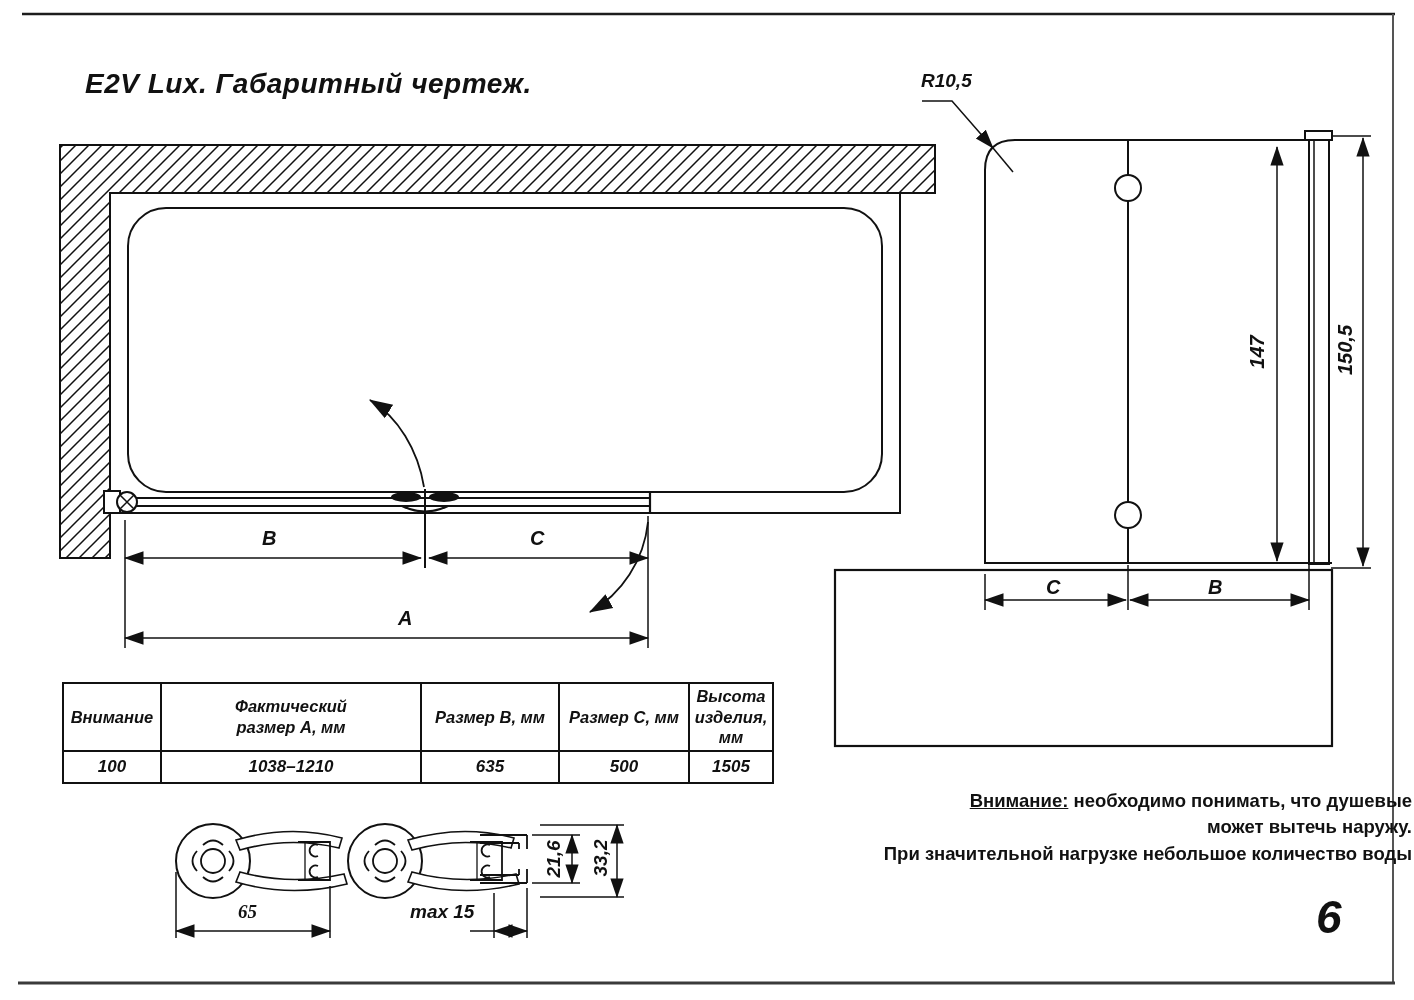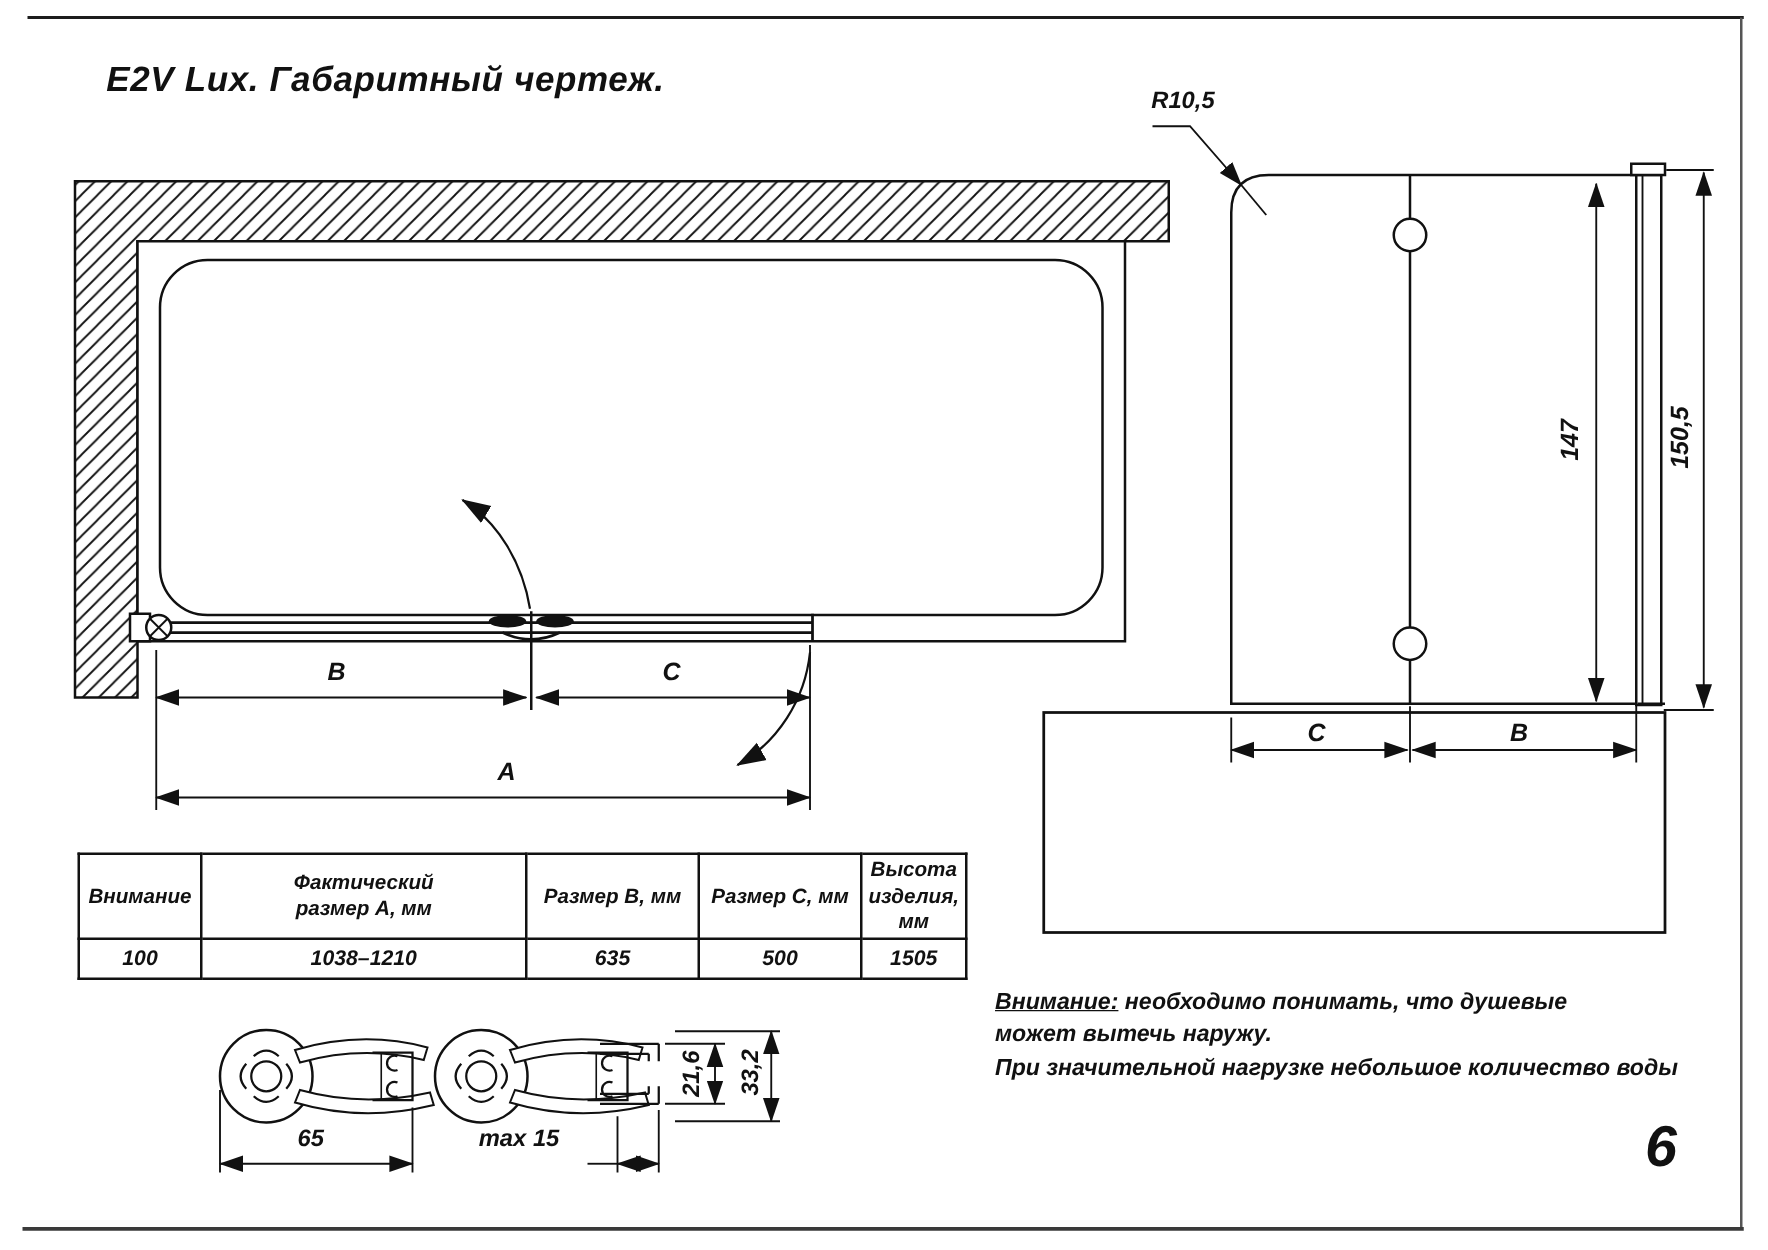--- a/index.html
+++ b/index.html
@@ -18,22 +18,22 @@
     position:absolute;left:62px;top:682px;width:710px;
     border-collapse:collapse;table-layout:fixed;
   }
   table.spec th,table.spec td{
     border:2px solid #111;text-align:center;vertical-align:middle;
     font-style:italic;font-weight:600;padding:2px 3px;white-space:pre-line;
   }
   table.spec th{font-size:16.5px;height:52px;line-height:1.25;}
   table.spec td{font-size:17px;height:26px;}
   .warning{
-    position:absolute;left:796px;top:788px;width:560px;
-    font-size:18.5px;font-style:italic;font-weight:600;line-height:1.42;
+    position:absolute;left:852px;top:788px;width:560px;
+    font-size:18.5px;font-weight:600;line-height:1.42;text-align:right;
   }
   .warning .wlabel{text-decoration:underline;font-weight:700;}
 </style>
 </head>
 <body>
 
 <svg class="draw" width="1414" height="1000" viewBox="0 0 1414 1000">
   <defs>
     <pattern id="hatch" patternUnits="userSpaceOnUse" width="13" height="13">
       <path d="M-3,3 l6,-6 M0,13 L13,0 M10,16 l6,-6" stroke="#111" stroke-width="1.5"></path>
@@ -152,36 +152,36 @@
         <line x1="532" y1="883" x2="580" y2="883"></line>
         <line x1="572" y1="835" x2="572" y2="883" marker-start="url(#ar)" marker-end="url(#ar)"></line>
         <line x1="540" y1="825" x2="624" y2="825"></line>
         <line x1="540" y1="897" x2="624" y2="897"></line>
         <line x1="617" y1="825" x2="617" y2="897" marker-start="url(#ar)" marker-end="url(#ar)"></line>
       </g>
     </g>
   </g>
 </svg>
 
-<div class="lbl title" style="left:85px;top:48px;">E2V Lux. Габаритный чертеж.</div>
+<div class="lbl title" style="left:85px;top:68px;">E2V Lux. Габаритный чертеж.</div>
 
 <div class="lbl smdim" style="left:921px;top:70px;">R10,5</div>
 
 <div class="lbl dimlbl" style="left:262px;top:527px;">B</div>
 <div class="lbl dimlbl" style="left:530px;top:527px;">C</div>
 <div class="lbl dimlbl" style="left:398px;top:607px;">A</div>
 
 <div class="lbl dimlbl rot" style="left:1257px;top:352px;">147</div>
 <div class="lbl dimlbl rot" style="left:1345px;top:350px;">150,5</div>
 
 <div class="lbl dimlbl" style="left:1046px;top:576px;">C</div>
 <div class="lbl dimlbl" style="left:1208px;top:576px;">B</div>
 
-<div class="lbl smdim" style="left:238px;top:901px;">65</div>
-<div class="lbl smdim" style="left:383px;top:901px;font-style:italic;">max 15</div>
+<div class="lbl smdim" style="left:238px;top:901px;font-family:Liberation Serif, serif;">65</div>
+<div class="lbl smdim" style="left:410px;top:901px;font-style:italic;">max 15</div>
 <div class="lbl smdim rot" style="left:554px;top:859px;">21,6</div>
 <div class="lbl smdim rot" style="left:601px;top:858px;">33,2</div>
 
 <table class="spec">
   <colgroup>
     <col style="width:98px">
       <col style="width:260px">
       <col style="width:138px">
     <col style="width:130px">
       <col style="width:84px">

